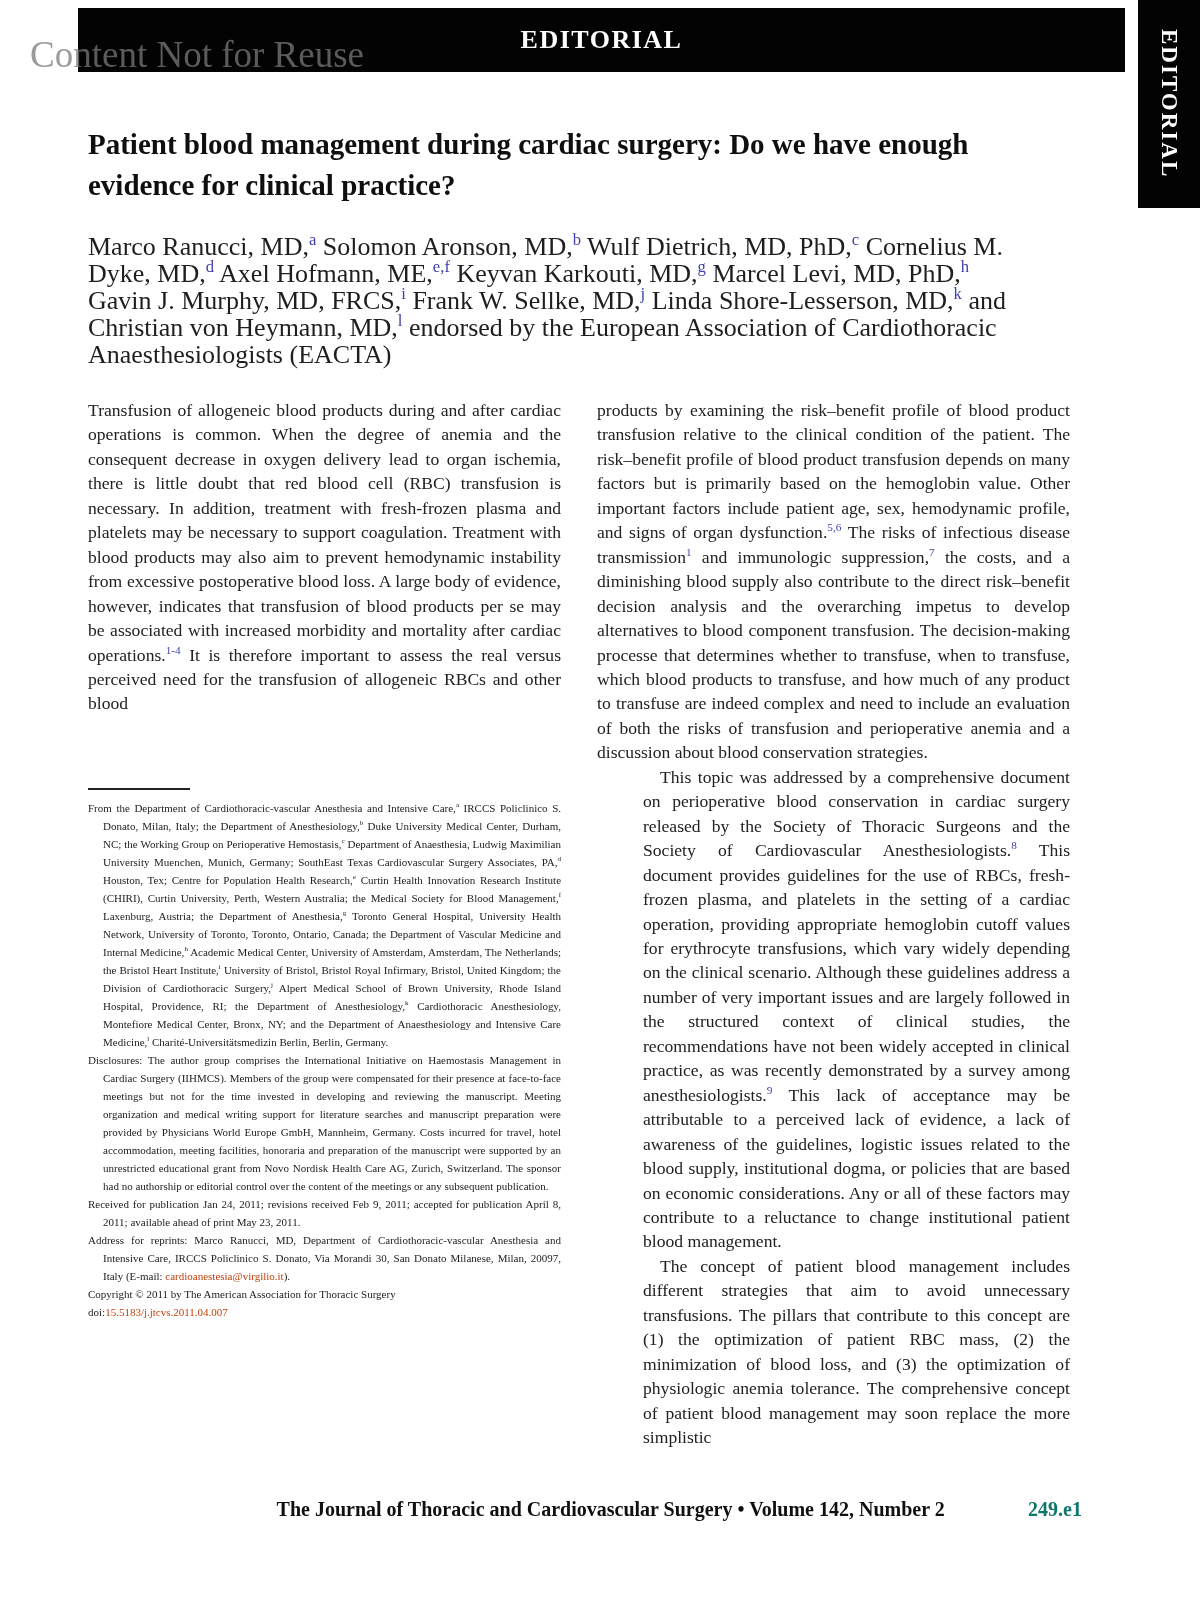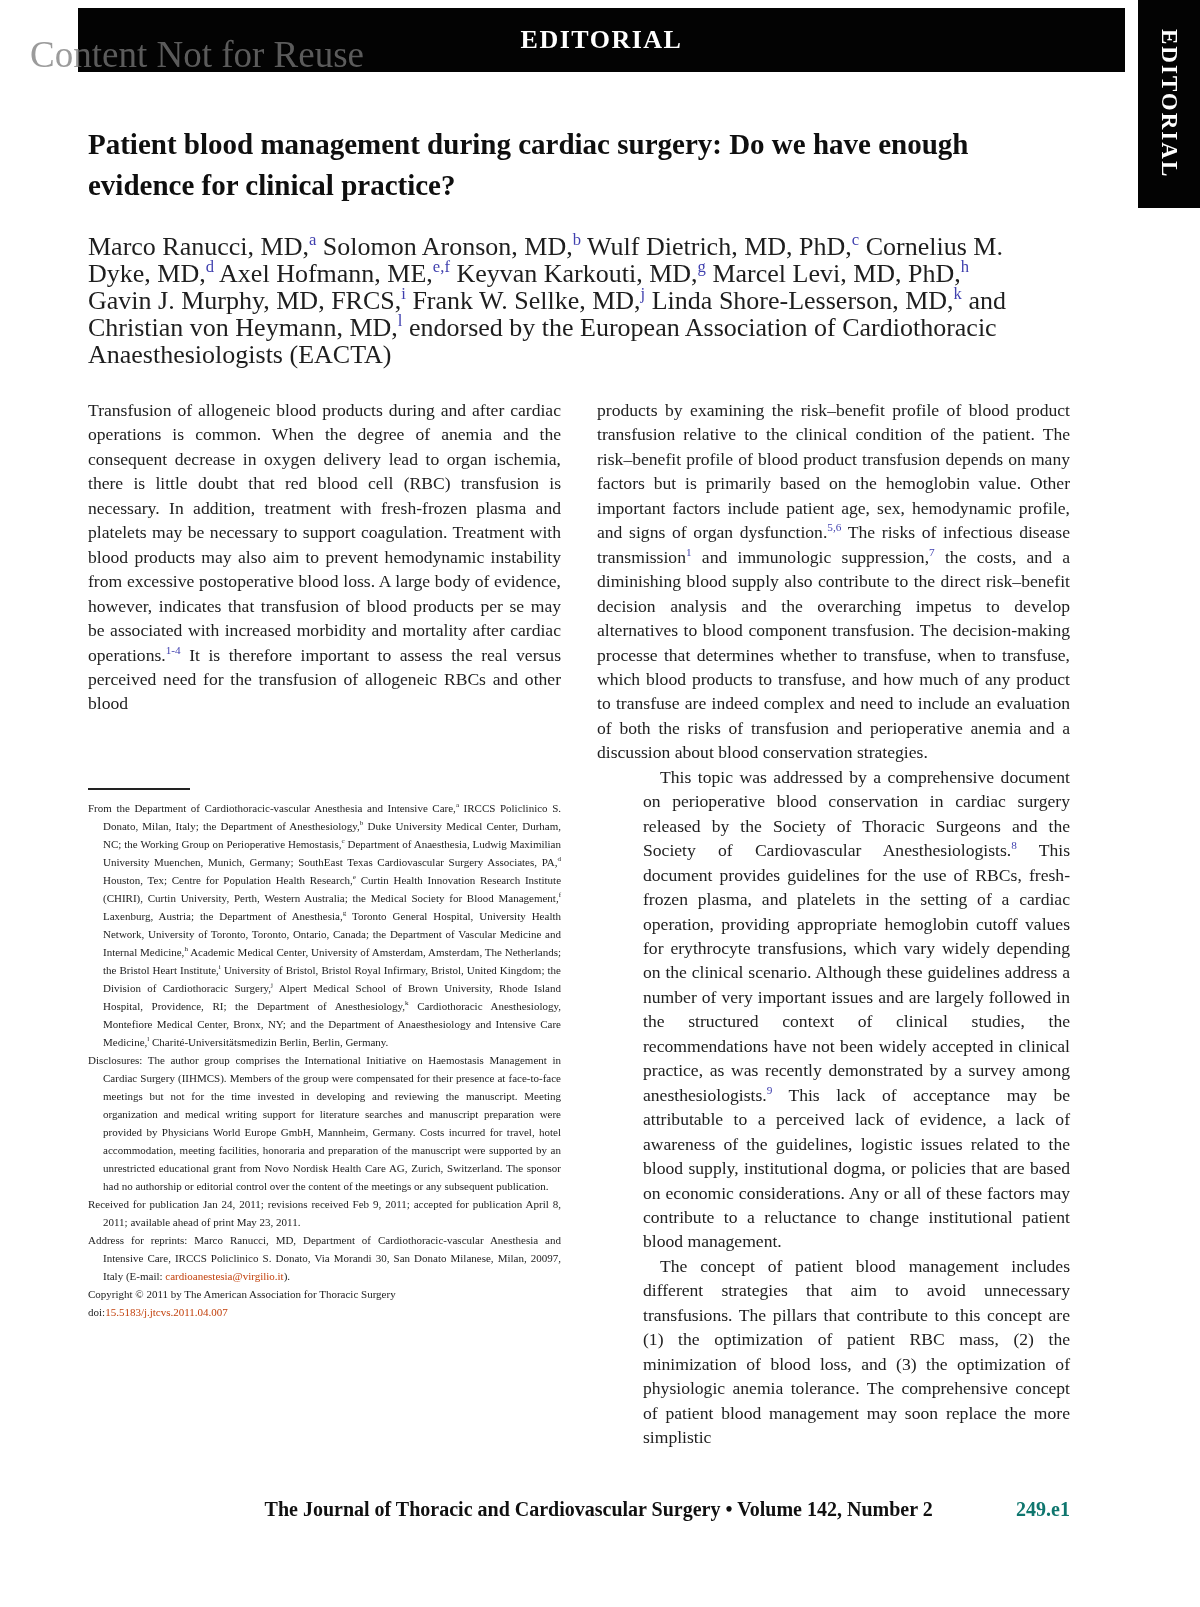--- a/index.html
+++ b/index.html
@@ -95,21 +95,21 @@
     color: #222222;
   }
   .fn.hang { padding-left: 15px; text-indent: -15px; }
   
   sup.blue-sup { color: #3f3fae; font-size: 0.64em; line-height: 0; }
   sup.dark-sup { color: #222222; font-size: 0.64em; line-height: 0; }
   .link { color: #c2410c; }
   
   .footer {
     position: absolute;
-    left: 88px; top: 1498px;
+    left: 100px; top: 1498px;
     width: 982px;
     height: 30px;
   }
   .footer .journal-line {
     position: absolute;
     left: 52%;
     transform: translateX(-50%);
     white-space: nowrap;
     font-weight: bold;
     font-size: 20px;

